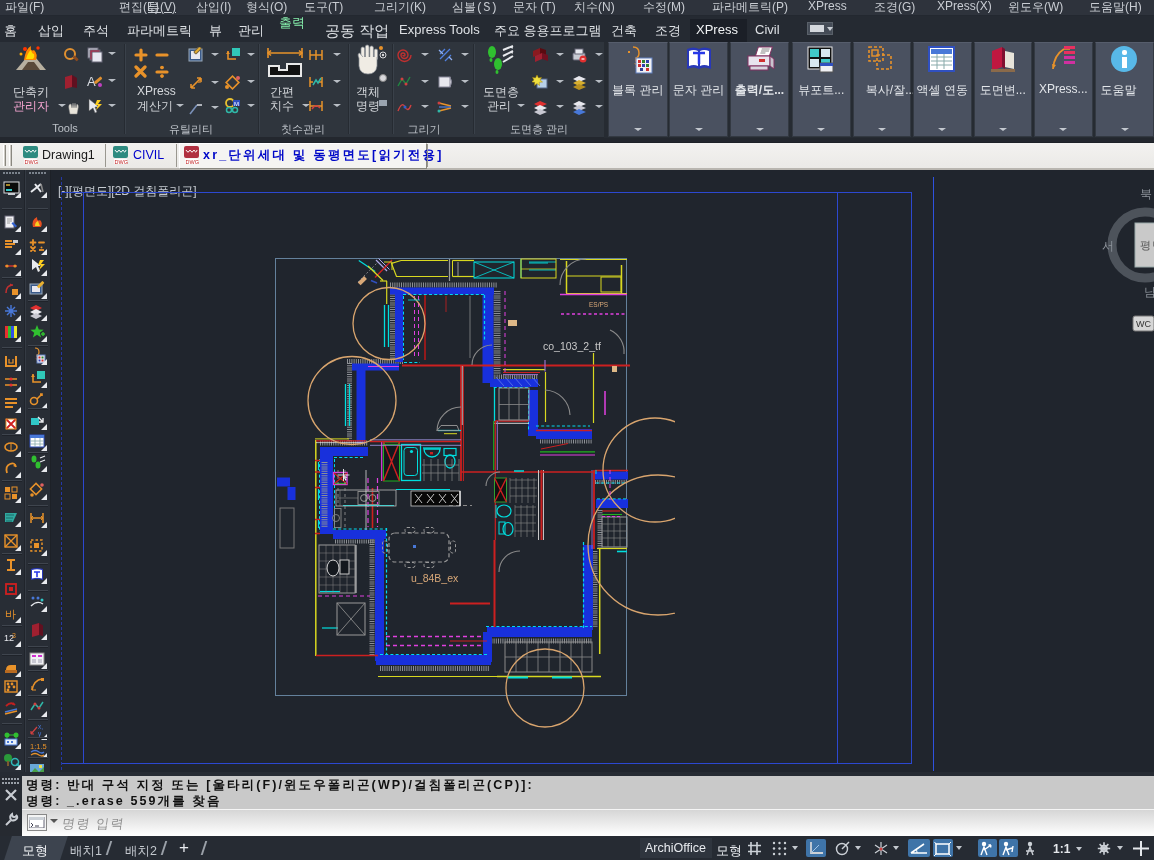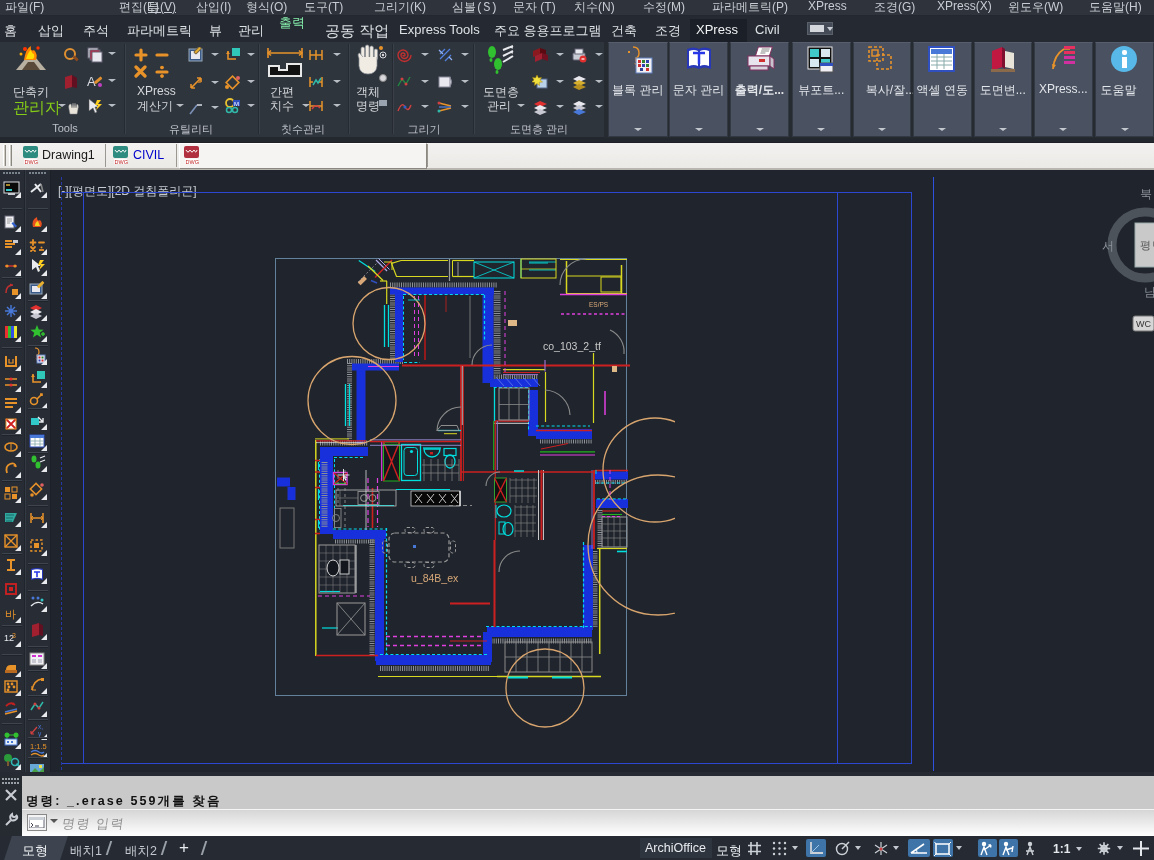--- a/index.html
+++ b/index.html
@@ -63,21 +63,21 @@
 <svg class="abs" style="left:14px;top:44px" width="34" height="28" viewBox="0 0 34 28">
       <polygon points="2,26 12,14 22,14 32,26" fill="#b8b0a0"></polygon>
       <polygon points="8,26 14,18 20,18 26,26" fill="#5a4a3a"></polygon>
       <path d="M10 16 Q12 4 17 2 Q16 8 20 6 Q24 10 22 16 Z" fill="#ff8800"></path>
       <path d="M12 15 Q14 8 17 6 Q18 10 20 10 Q21 13 19 15 Z" fill="#ffdd00"></path>
       <circle cx="11" cy="5" r="2" fill="#ff3300"></circle>
       <circle cx="24" cy="4" r="1.7" fill="#ff3300"></circle>
       <circle cx="7" cy="10" r="1.5" fill="#ffaa00"></circle>
     </svg>
 <div class="abs" style="left:13px;top:84px;font-size:12px;color:#d5d8dc;white-space:nowrap;">단축키</div>
-<div class="abs" style="left:13px;top:98px;font-size:16px;color:#84cc16;white-space:nowrap;">관리자</div>
+<div class="abs" style="left:13px;top:98px;font-size:12px;color:#f9a8d4;white-space:nowrap;">관리자</div>
 <div class="abs" style="left:58px;top:104px;width:0;height:0;border-left:4px solid transparent;border-right:4px solid transparent;border-top:3px solid #b9bec5"></div>
 <svg class="abs" style="left:63px;top:47px" width="17" height="17" viewBox="0 0 17 17">
       <circle cx="7" cy="7" r="5" fill="none" stroke="#e09030" stroke-width="2"></circle>
       <rect x="10" y="10" width="6" height="3" rx="1" transform="rotate(45 13 11)" fill="#8a4a20"></rect>
     </svg>
 <svg class="abs" style="left:63px;top:74px" width="17" height="17" viewBox="0 0 17 17">
       <path d="M2 3 L9 1 L9 13 L2 15 Z" fill="#a02030"></path>
       <path d="M9 1 L14 4 L14 14 L9 13 Z" fill="#601020"></path>
     </svg>
 <svg class="abs" style="left:65px;top:100px" width="17" height="17" viewBox="0 0 17 17">
@@ -428,20 +428,21 @@
     </svg>
 <div class="abs" style="left:133px;top:148px;font-size:12.5px;color:#0000cc;white-space:nowrap;">CIVIL</div>
 <div class="abs" style="left:176px;top:144px;width:1px;height:23px;background:#9a9890"></div>
 <div class="abs" style="left:179px;top:143px;width:248px;height:26px;background:#f5f4f2;border:1px solid #8a8880;border-top:1px solid #fff;border-left:1px solid #fff"></div>
 <svg class="abs" style="left:184px;top:146px" width="15" height="18" viewBox="0 0 15 18">
       <rect x="0" y="0" width="15" height="12" rx="2" fill="#b03040"></rect>
       <path d="M2 4 q2 4 4 0 q2 4 4 0 q2 4 3 0" stroke="#fff" stroke-width="1" fill="none"></path>
       <rect x="1" y="13" width="13" height="5" fill="#fff"></rect>
       <text x="1.5" y="17.5" font-size="5.5" fill="#c02020" font-family="Liberation Sans">DWG</text>
     </svg>
+<div class="abs" style="left:203px;top:147px;font-size:12.5px;color:#0008c8;white-space:nowrap;letter-spacing:2.2px"><b>xr_단위세대 및 동평면도[읽기전용]</b></div>
 <div class="abs" style="left:427px;top:144px;width:1px;height:23px;background:#9a9890"></div>
 <div class="abs" style="left:0px;top:170px;width:51px;height:602px;background:#282d35"></div>
 <div class="abs" style="left:24px;top:170px;width:1px;height:602px;background:#20242b"></div>
 <div class="abs" style="left:25px;top:170px;width:1px;height:602px;background:#343a43"></div>
 <div class="abs" style="left:50px;top:170px;width:1px;height:602px;background:#1d2127"></div>
 <svg class="abs" style="left:3px;top:172px" width="18" height="5" viewBox="0 0 18 5">
       <g fill="#7a828c">
         <rect x="0" y="0" width="2" height="2"></rect>
         <rect x="3" y="0" width="2" height="2"></rect>
         <rect x="6" y="0" width="2" height="2"></rect>
@@ -1143,20 +1144,21 @@
         <rect x="15" y="4" width="2" height="2"></rect>
       </g>
     </svg>
 <svg class="abs" style="left:4px;top:788px" width="14" height="14" viewBox="0 0 14 14">
       <path d="M2 2 L12 12 M12 2 L2 12" stroke="#c8ccd2" stroke-width="2.2"></path>
     </svg>
 <svg class="abs" style="left:3px;top:812px" width="16" height="16" viewBox="0 0 16 16">
       <path d="M3 13 L8 8 M8 8 Q6 4 9 2 Q9 5 11 5 Q14 5 13 3 Q16 6 12 8 Q9 9 8 8" stroke="#c8ccd2" stroke-width="2" fill="none"></path>
     </svg>
 <div class="abs" style="left:22px;top:776px;width:1132px;height:34px;background:#c9c9c9"></div>
+<div class="abs" style="left:26px;top:777px;font-size:12.5px;color:#101010;white-space:nowrap;letter-spacing:2.1px;font-weight:bold">명령: 반대 구석 지정 또는 [울타리(F)/윈도우폴리곤(WP)/걸침폴리곤(CP)]:</div>
 <div class="abs" style="left:26px;top:793px;font-size:12.5px;color:#101010;white-space:nowrap;letter-spacing:2.1px;font-weight:bold">명령: _.erase 559개를 찾음</div>
 <div class="abs" style="left:22px;top:809px;width:1132px;height:1px;background:#f5f5f5"></div>
 <div class="abs" style="left:22px;top:810px;width:1132px;height:26px;background:linear-gradient(#d6d6d6,#ffffff)"></div>
 <div class="abs" style="left:27px;top:814px;width:20px;height:17px;background:#f4f4f4;border:1px solid #888"></div>
 <svg class="abs" style="left:29px;top:817px" width="16" height="11" viewBox="0 0 16 11">
       <rect x="0" y="0" width="15" height="11" fill="#fff" stroke="#667"></rect>
       <rect x="0" y="0" width="15" height="3" fill="#cdd2d8"></rect>
       <path d="M2 6 l2 2 -2 2 M6 9 h4" stroke="#445" stroke-width="1" fill="none"></path>
     </svg>
 <div class="abs" style="left:50px;top:819px;width:0;height:0;border-left:4px solid transparent;border-right:4px solid transparent;border-top:4px solid #555"></div>

